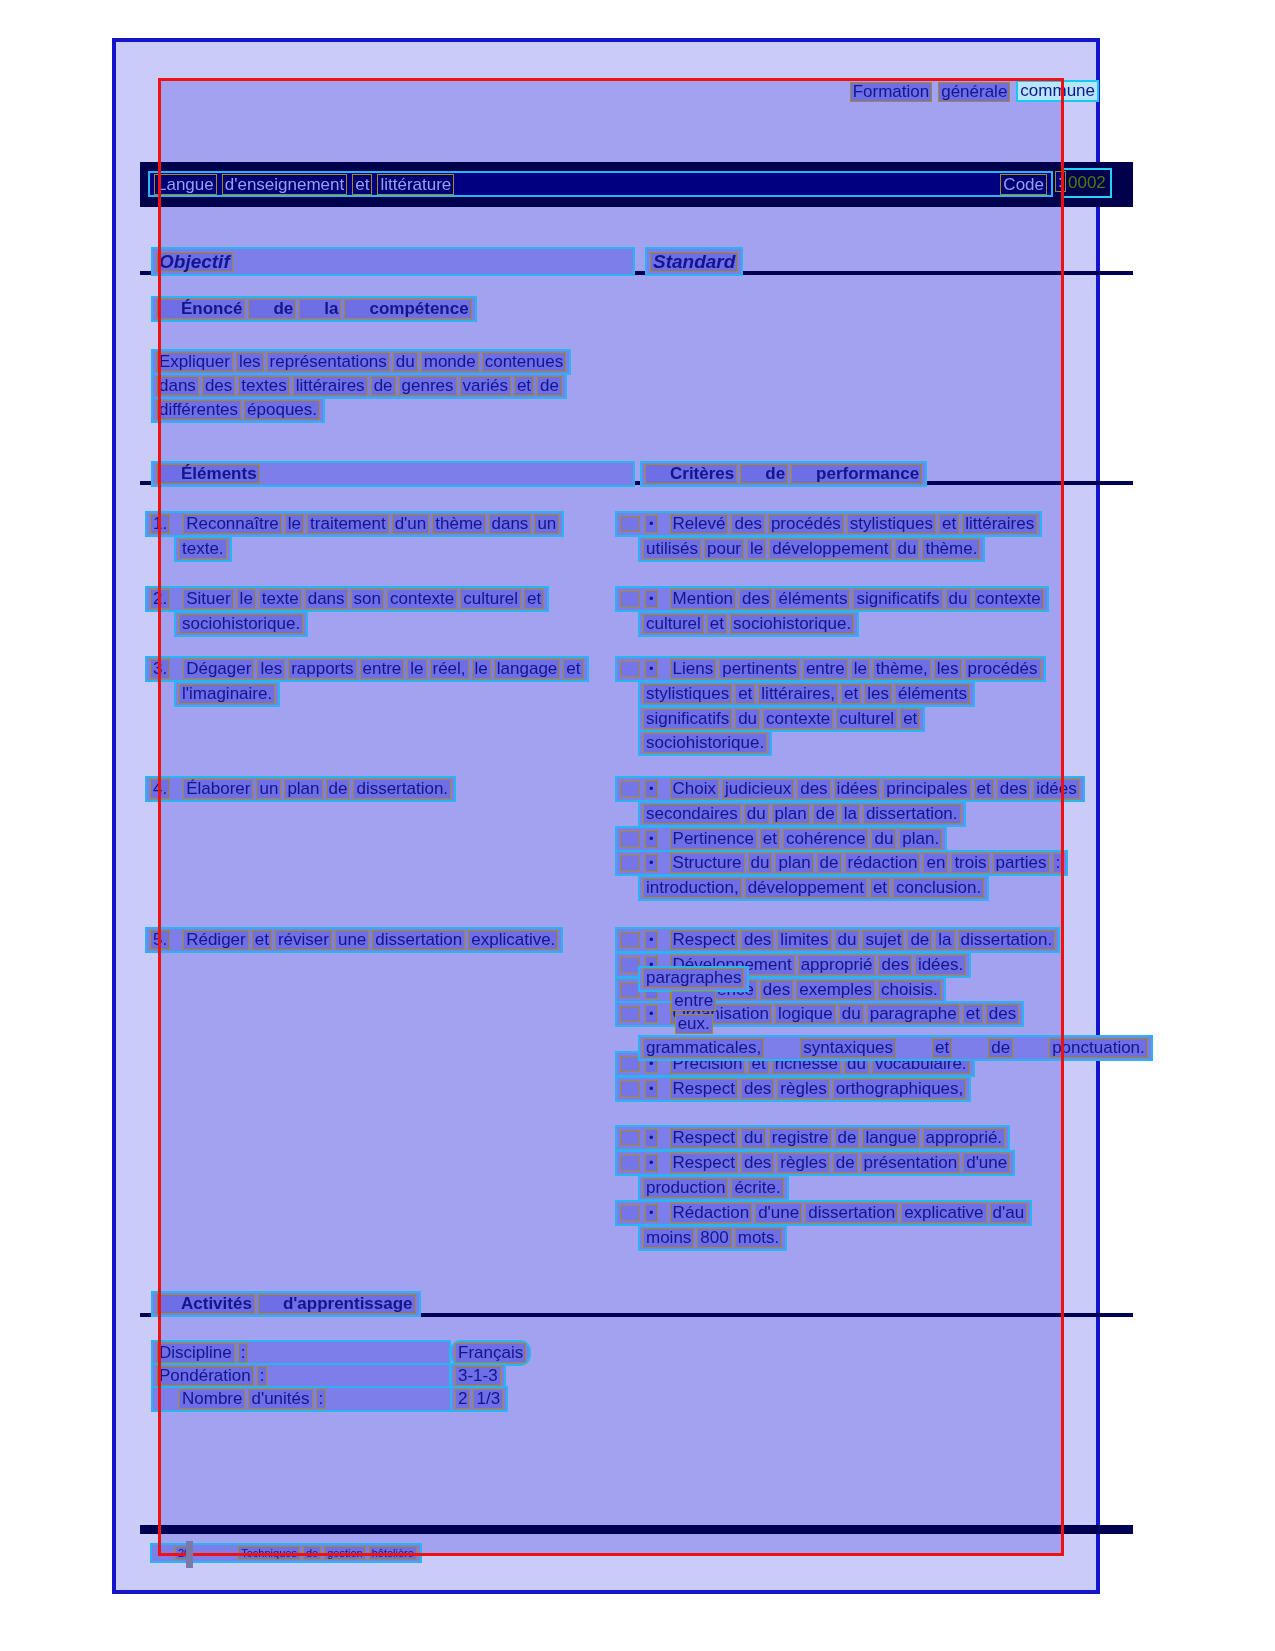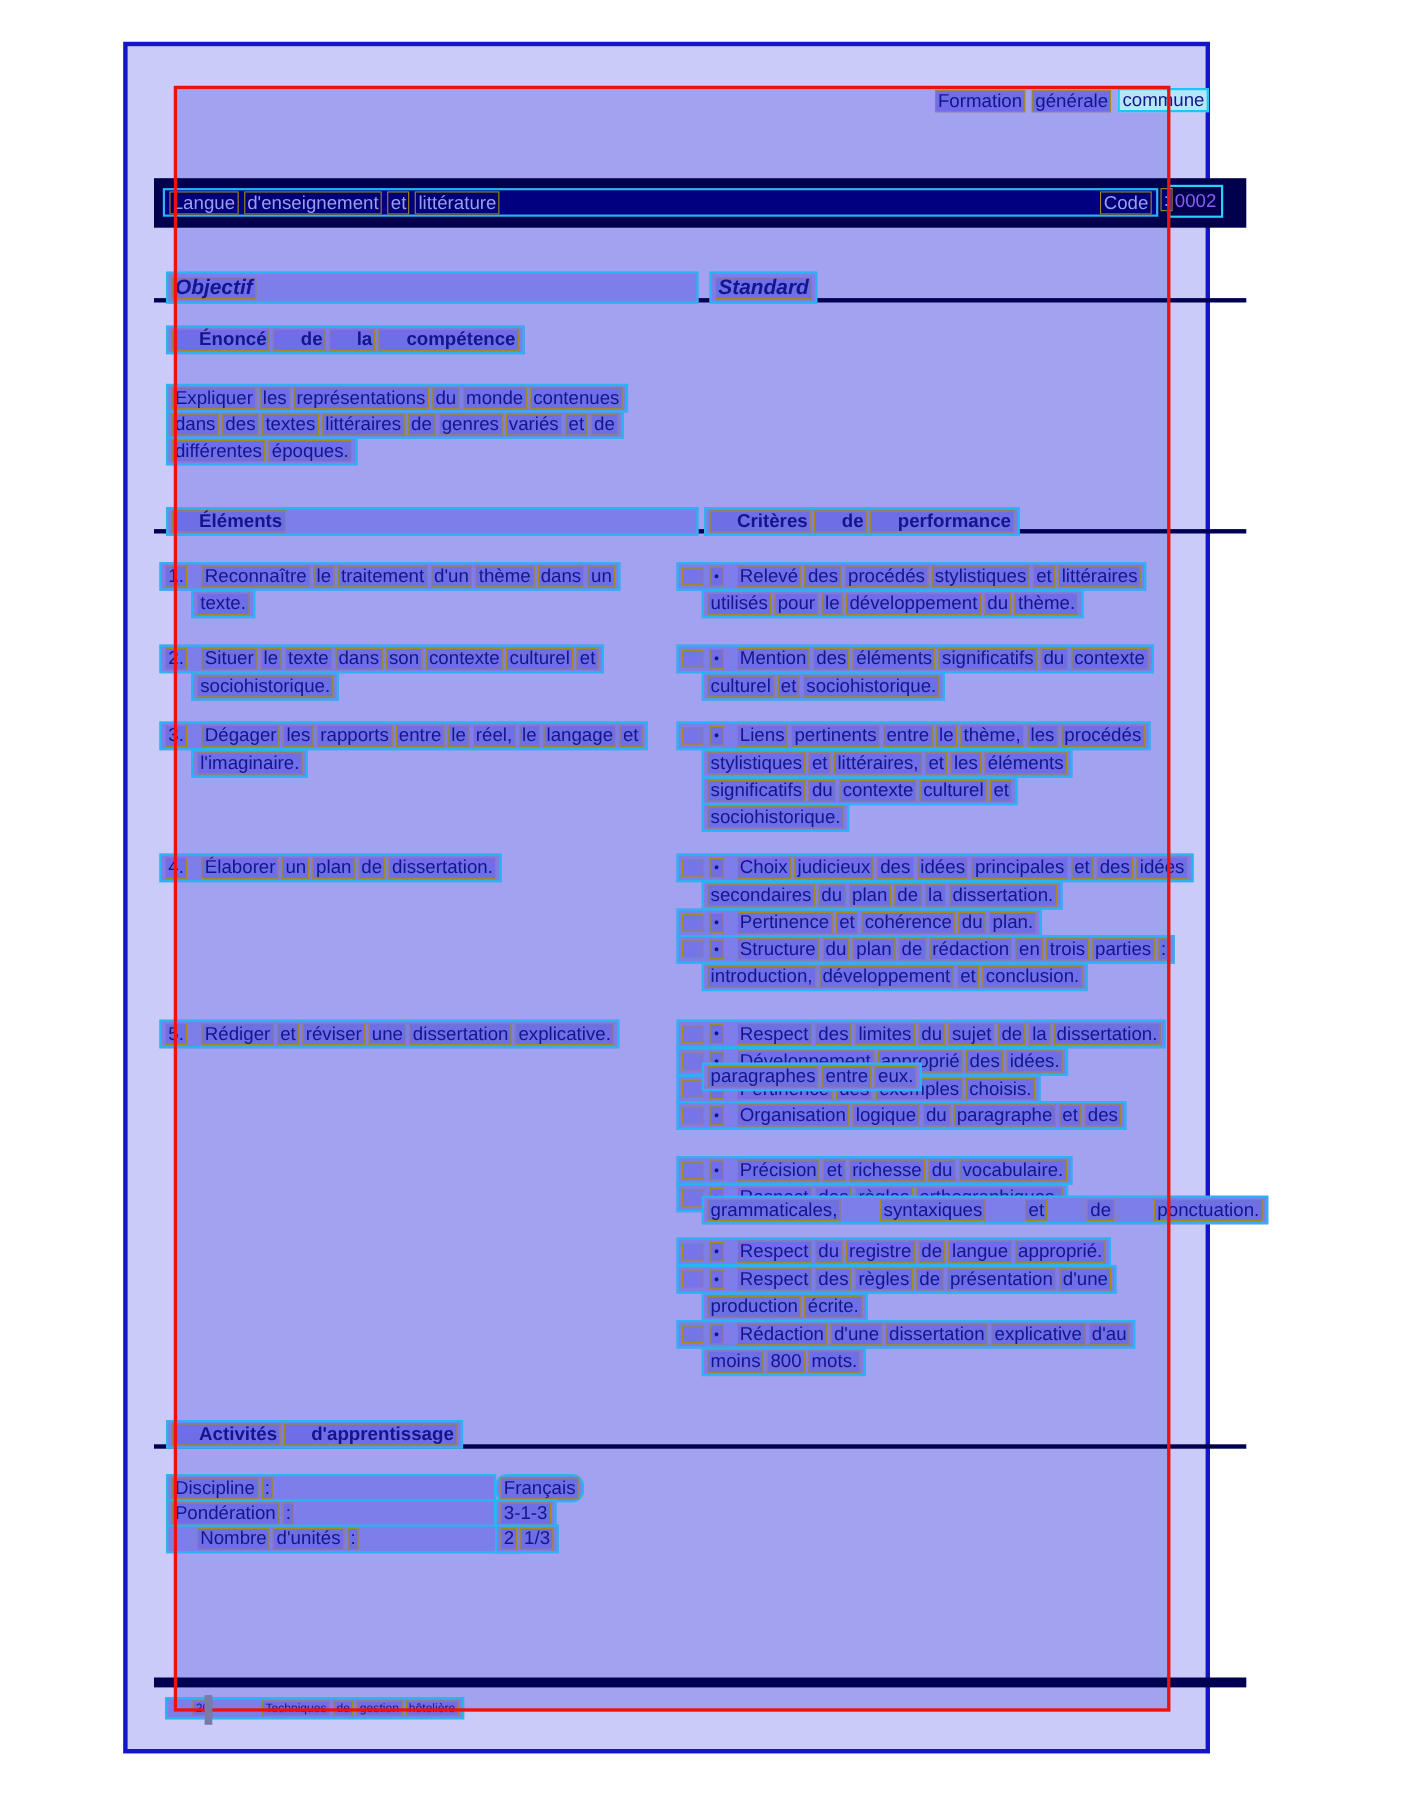--- a/index.html
+++ b/index.html
@@ -18,21 +18,21 @@
   .bar{position:absolute;left:140px;top:162px;width:993px;height:45px;background:#00004d;z-index:3;}
   .bar-line{position:absolute;left:8px;top:9px;width:905px;height:26px;background:#000080;
             border:2px solid #2ab5f0;box-sizing:border-box;display:flex;align-items:center;
             gap:5px;padding:0 4px;}
   .bar-w{background:#000075;border:1px solid #a58a1e;color:#9d9df0;font-size:17px;
          line-height:19px;padding:0 2px;white-space:pre;}
   .bar-code{margin-left:auto;}
   .bar-colon{position:absolute;left:915px;top:9px;}
   .bar-value{position:absolute;left:922px;top:6px;height:30px;border:2px solid #25d2f8;
              box-sizing:border-box;display:flex;align-items:center;padding:0 4px;
-             color:#8b5cf6;font-size:17px;background:transparent;}
+             color:#4d7c0f;font-size:17px;background:transparent;}
   
   .hrule{position:absolute;left:140px;width:993px;background:#000052;z-index:3;}
   
   .ln{position:absolute;height:22px;background:#7e7eeb;border:2px solid #2ab5f0;
       box-sizing:content-box;display:flex;align-items:center;gap:3px;padding:0 3px;
       white-space:nowrap;z-index:4;color:#14148c;font-size:17px;}
   .ln.plain{background:transparent;border:none;gap:6px;align-items:flex-end;}
   .w{background:#6e6ee6;border:1px solid #a58a1e;padding:0 2px;line-height:18px;white-space:pre;}
   .w.cyanw{background:#b5e6fa;border:2px solid #18c8f8;}
   .bold .w{font-weight:700;padding-left:24px;}
@@ -323,21 +323,21 @@
       <div class="ln" style="left: 615px; top: 1001.4px;">
         <span class="lead-pad"></span>
         <span class="bullet">•</span>
         <span class="w">Organisation</span>
         <span class="w">logique</span>
         <span class="w">du</span>
         <span class="w">paragraphe</span>
         <span class="w">et</span>
         <span class="w">des</span>
       </div>
-      <div class="ln" style="left: 638px; top: 966px;">
+      <div class="ln" style="left: 638px; top: 966px; flex-direction: column;">
         <span class="w">paragraphes</span>
         <span class="w">entre</span>
         <span class="w">eux.</span>
       </div>
       <div class="ln" style="left: 615px; top: 1051px;">
         <span class="lead-pad"></span>
         <span class="bullet">•</span>
         <span class="w">Précision</span>
         <span class="w">et</span>
         <span class="w">richesse</span>
@@ -345,21 +345,21 @@
         <span class="w">vocabulaire.</span>
       </div>
       <div class="ln" style="left: 615px; top: 1075.8px;">
         <span class="lead-pad"></span>
         <span class="bullet">•</span>
         <span class="w">Respect</span>
         <span class="w">des</span>
         <span class="w">règles</span>
         <span class="w">orthographiques,</span>
       </div>
-      <div class="ln" style="left: 638px; top: 1087px; gap: 36px;">
+      <div class="ln" style="left: 638px; top: 1035px; gap: 36px;">
         <span class="w">grammaticales,</span>
         <span class="w">syntaxiques</span>
         <span class="w">et</span>
         <span class="w">de</span>
         <span class="w">ponctuation.</span>
       </div>
       <div class="ln" style="left: 615px; top: 1125.4px;">
         <span class="lead-pad"></span>
         <span class="bullet">•</span>
         <span class="w">Respect</span>

